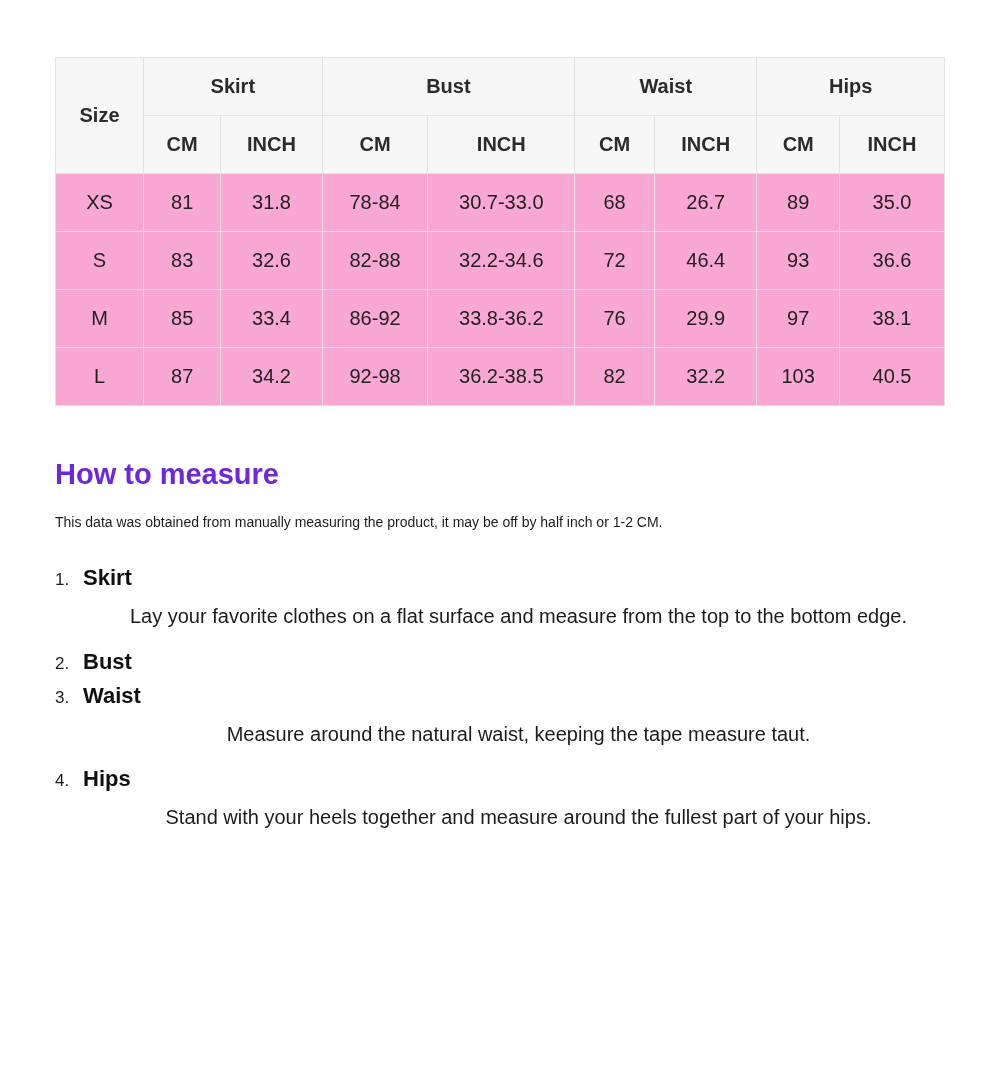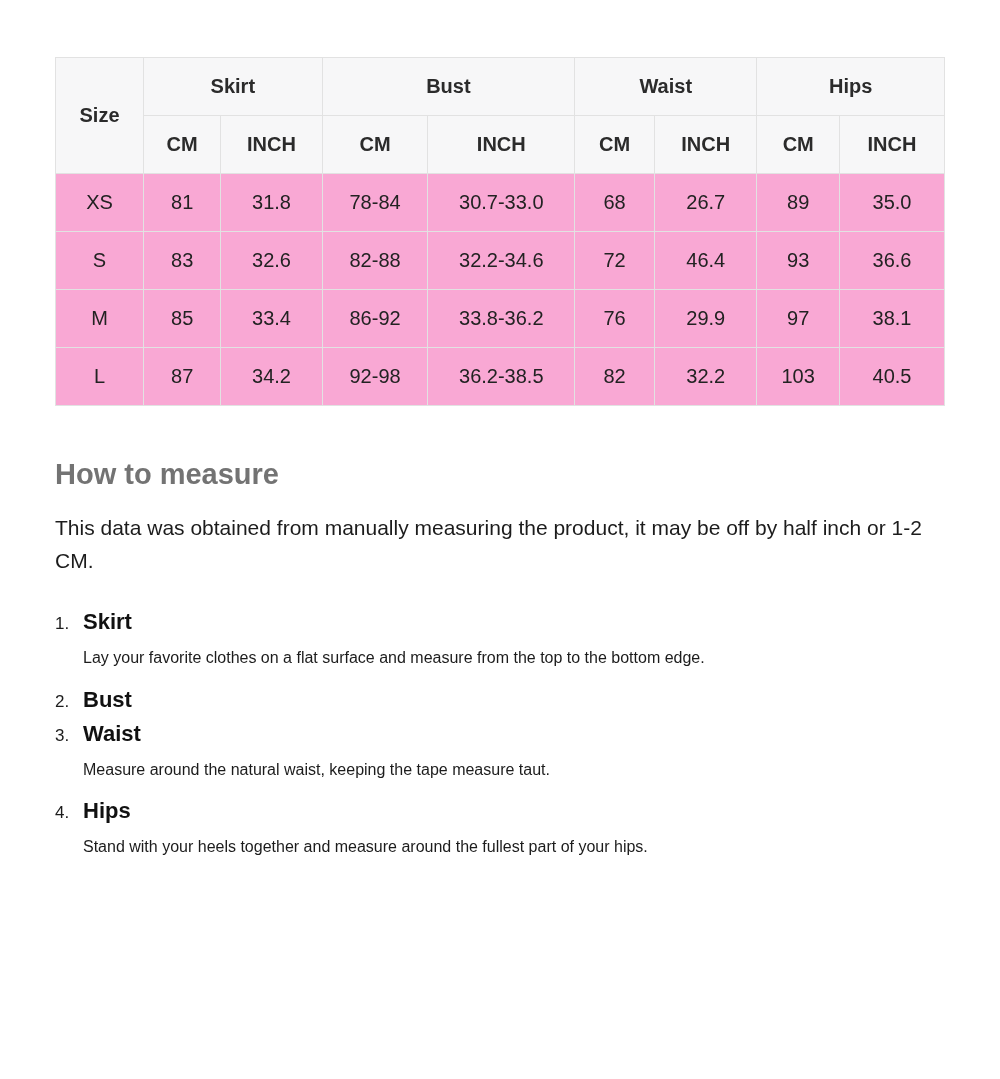--- a/index.html
+++ b/index.html
@@ -37,25 +37,25 @@
   }
   table.size-chart tbody td {
     background: #f9a8d4;
     font-weight: normal;
   }
 
   
   .howto-title {
     font-size: 29px;
     font-weight: bold;
-    color: #737373;
+    color: #6d28d9;
     margin: 52px 0 20px 0;
   }
   .howto-intro {
-    font-size: 21px;
+    font-size: 14px;
     line-height: 1.58;
     margin: 0 0 32px 0;
   }
   .steps { }
   .step { margin-bottom: 8px; }
   .step-header {
     display: flex;
     align-items: baseline;
   }
   .step-number {
@@ -63,23 +63,24 @@
     width: 28px;
     font-size: 17px;
     color: #1c1c1c;
   }
   .step-term {
     font-size: 22px;
     font-weight: bold;
     color: #111111;
   }
   .step-desc {
-    margin: 10px 0 16px 28px;
-    font-size: 16px;
+    margin: 10px 0 16px 37px;
+    font-size: 20px;
     line-height: 1.58;
+    text-align: center;
   }
 </style>
 </head>
 <body>
 
 <div class="page">
 
   <table class="size-chart">
     <colgroup>
       <col style="width:9.9%">

